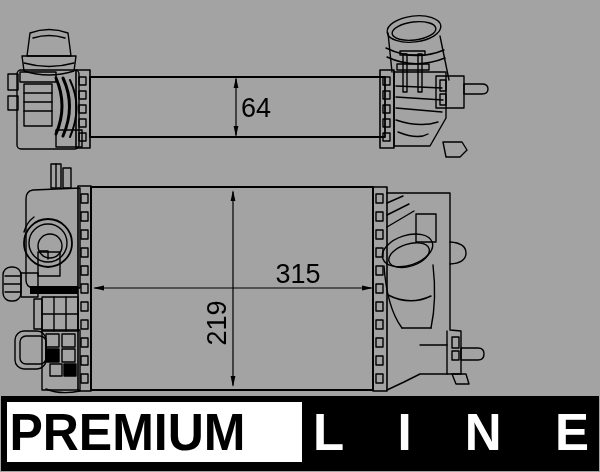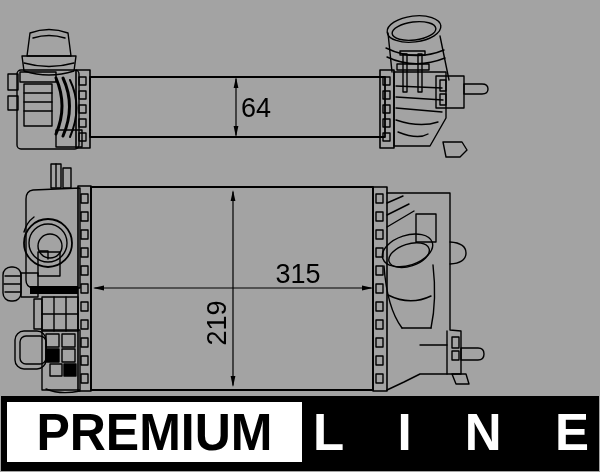--- a/index.html
+++ b/index.html
@@ -11,21 +11,21 @@
   .dim-text{
     font-family:"Liberation Sans", sans-serif;
     font-size:27px;fill:#000;
   }
   .logo-bar{
     position:absolute;left:1px;top:396px;width:598px;height:75px;
     background:#000;
   }
   .premium-box{
     position:absolute;left:6px;top:6px;width:295px;height:60px;
-    background:#fff;display:flex;align-items:center;justify-content:center;
+    background:#fff;display:flex;align-items:center;
   }
   .premium-text{
     color:#000;font-size:51px;font-weight:bold;letter-spacing:0px;
     transform:scaleX(0.98);white-space:nowrap;line-height:1;
   }
   .line-wordmark{
     position:absolute;left:312px;right:10px;top:6px;height:60px;
     display:flex;align-items:center;justify-content:space-between;
   }
   .line-letter{

